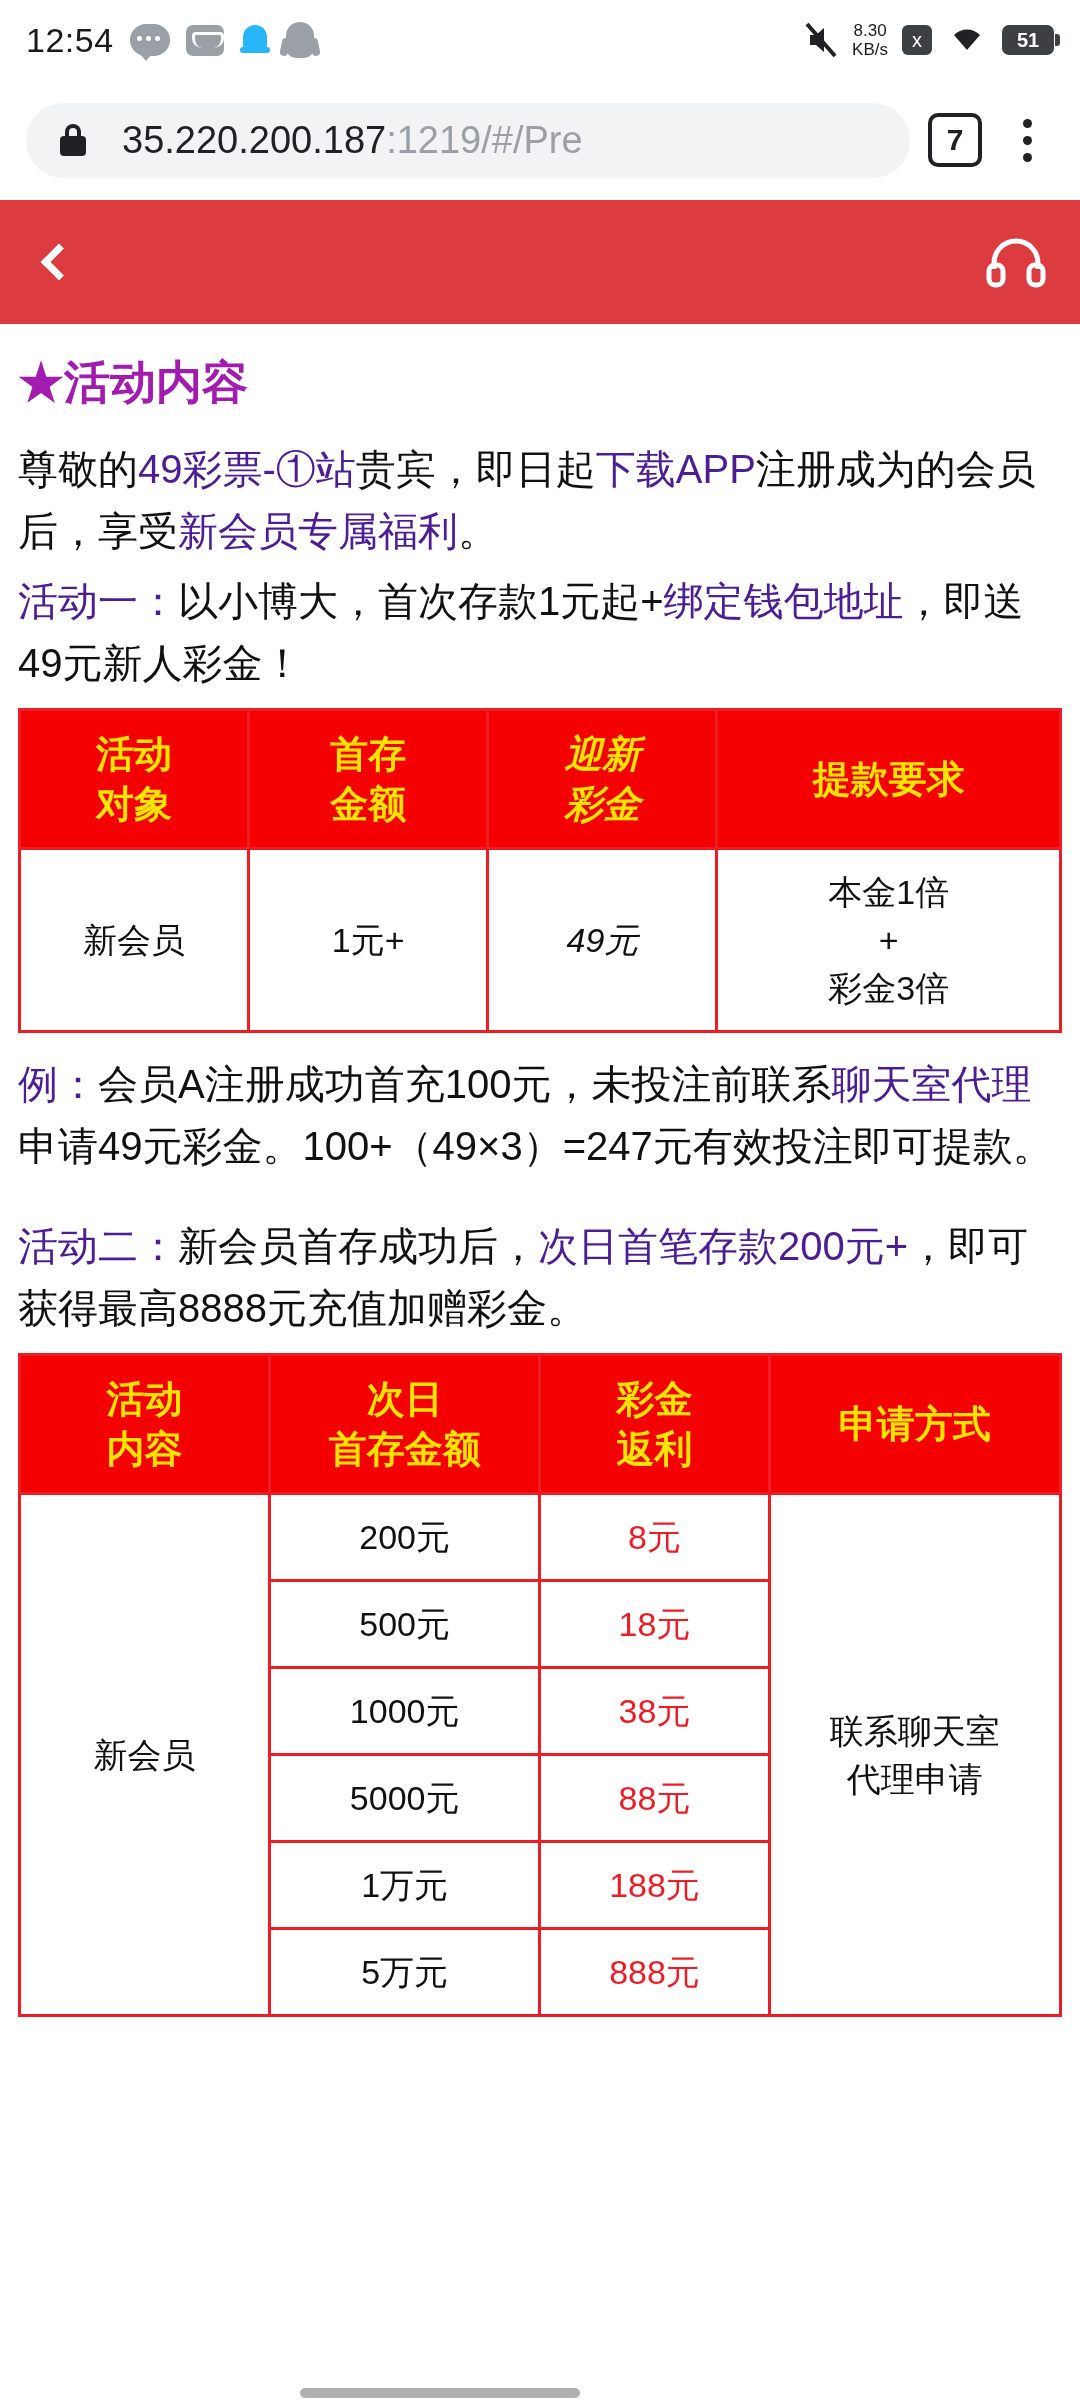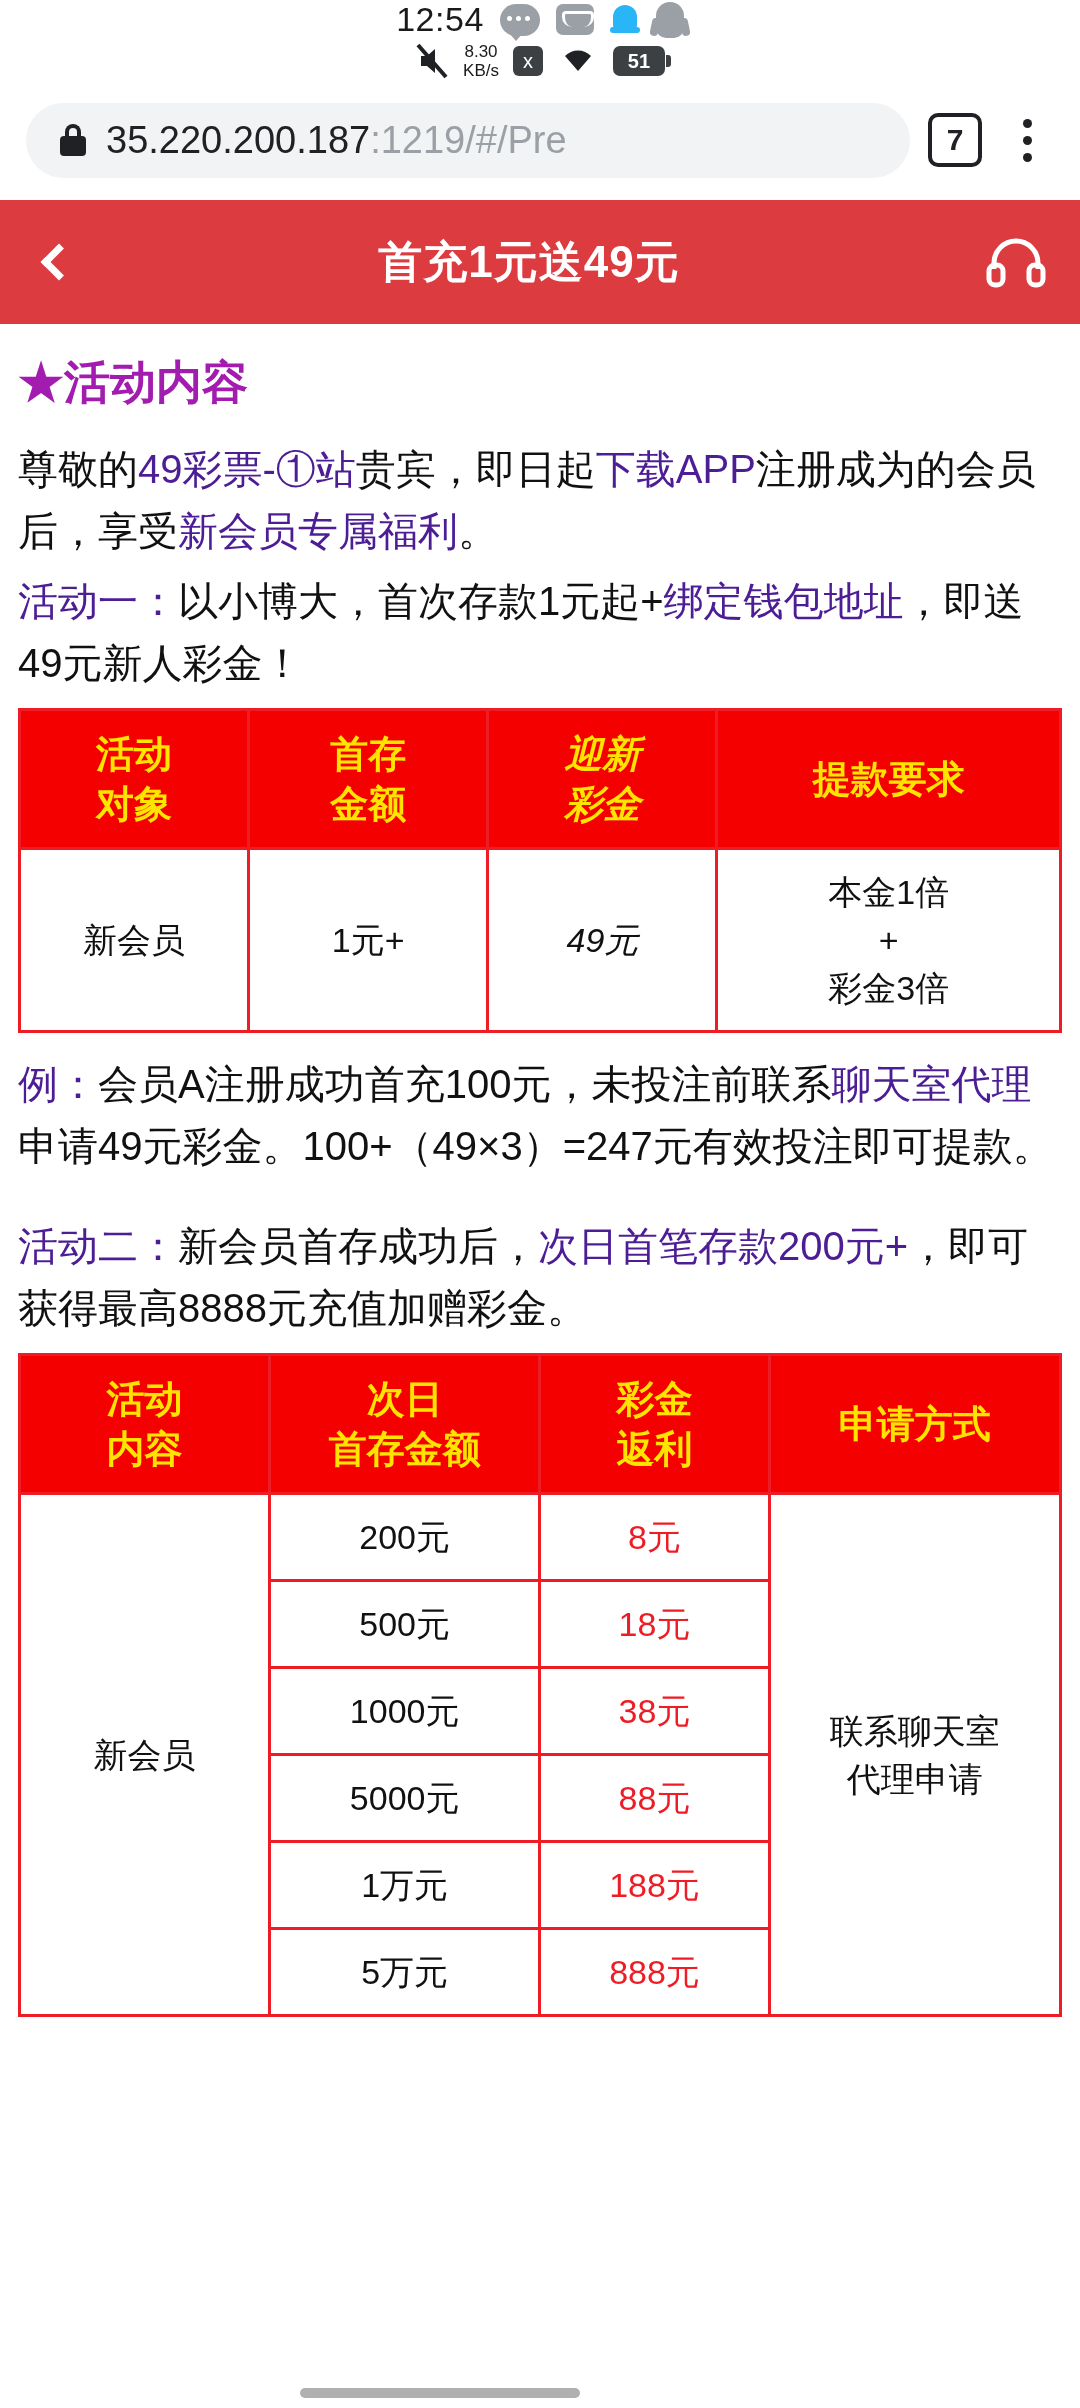--- a/index.html
+++ b/index.html
@@ -11,21 +11,20 @@
   }
 
   
   .statusbar {
     height: 80px;
     display: flex;
     align-items: center;
     justify-content: space-between;
     padding: 0 26px;
     background: #ffffff;
-    flex-direction: column;
   }
   .sb-left { display: flex; align-items: center; gap: 16px; }
   .sb-clock { font-size: 34px; color: #1a1a1a; letter-spacing: .5px; }
   .sb-right { display: flex; align-items: center; gap: 14px; justify-content: flex-end; }
 
   .icon-bubble {
     width: 40px; height: 32px; border-radius: 16px;
     background: #9aa0a6; position: relative;
   }
   .icon-bubble:after{
@@ -88,21 +87,21 @@
     background:#3c4043; border-radius: 0 3px 3px 0;
   }
 
   
   .omnibox-row {
     height: 120px; display: flex; align-items: center;
     padding: 0 26px; gap: 18px; background: #ffffff;
   }
   .omnibox {
     flex: 1; height: 75px; background: #f1f3f4; border-radius: 41px;
-    display: flex; align-items: center; padding: 0 34px; gap: 20px;
+    display: flex; align-items: center; padding: 0 34px; gap: 36px;
     overflow: hidden;
   }
   .lock {
     width: 26px; height: 32px; position: relative; flex: none;
   }
   .lock .body{
     position:absolute; bottom:0; left:0; width:26px;height:20px;
     background:#202124; border-radius:4px;
   }
   .lock .shackle{
@@ -224,21 +223,20 @@
   <div class="tabcount">7</div>
   <div class="kebab">
       <i></i>
       <i></i>
       <i></i>
     </div>
 </div>
 
 <div class="app-header">
   <div class="chev-back"></div>
-  <div class="app-title">首充1元送49元</div>
   <div class="headset">
     <svg width="60" height="54" viewBox="0 0 60 54">
       <path d="M8 34 v-6 a22 22 0 0 1 44 0 v6" fill="none" stroke="#fff" stroke-width="5"></path>
       <rect x="3" y="30" width="14" height="20" rx="6" fill="none" stroke="#fff" stroke-width="5"></rect>
       <rect x="43" y="30" width="14" height="20" rx="6" fill="none" stroke="#fff" stroke-width="5"></rect>
     </svg>
   </div>
 </div>
 
 <div class="content">

